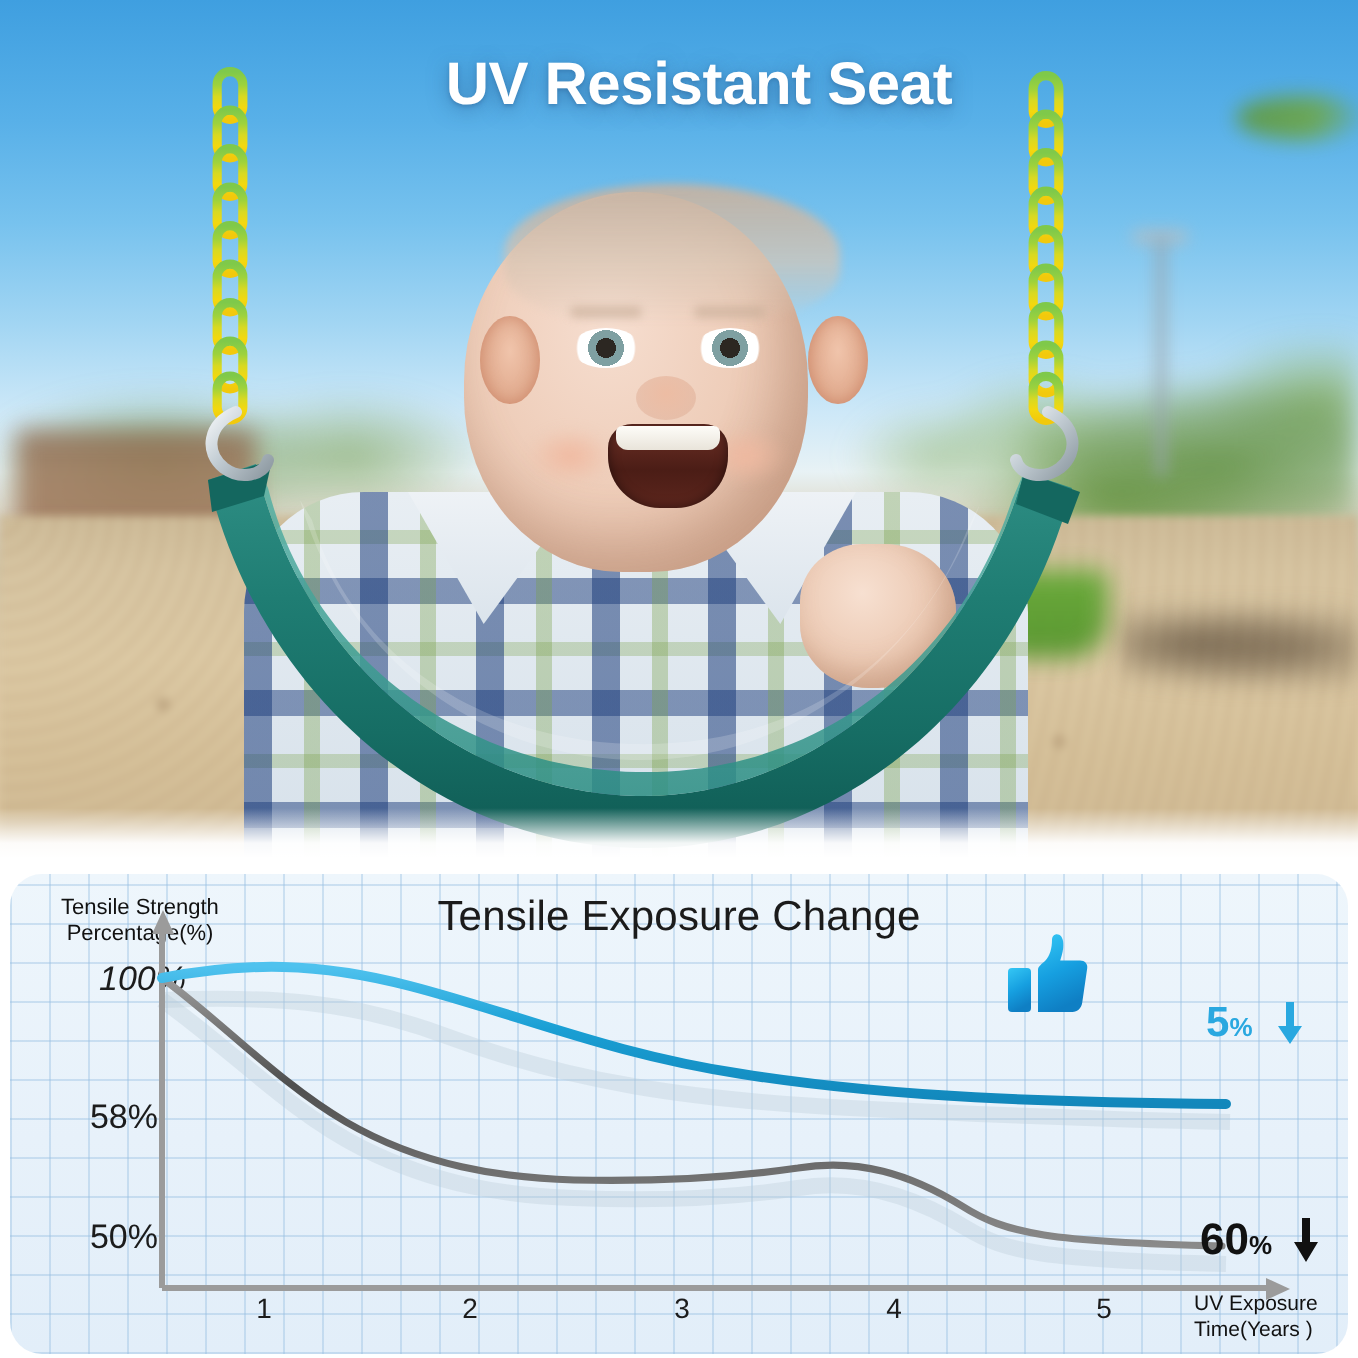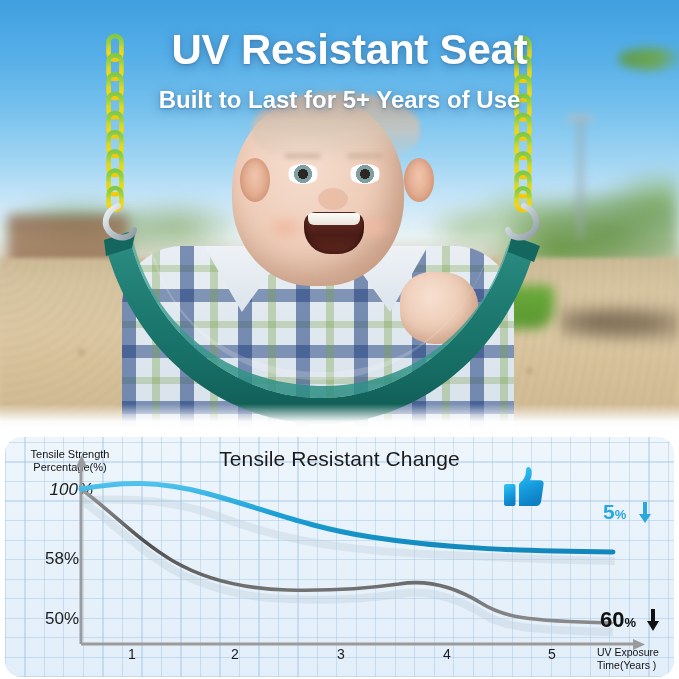--- a/index.html
+++ b/index.html
@@ -149,21 +149,21 @@
   .hand {
     position:absolute; left:186px; top:176px; width:78px; height:72px;
     border-radius:40% 46% 50% 44%;
     background:radial-gradient(ellipse at 40% 34%, #f7e0d1 0%, #eccab4 52%, #d7ab92 100%);
     box-shadow:inset -6px -8px 14px rgba(170,120,92,.35);
   }
 
   
   .titlewrap { position:absolute; left:0; top:26px; width:679px; text-align:center; z-index:6; }
   .title-main {
-    font-size:42px; font-weight:bold; color:#ffffff; letter-spacing:-.2px;
+    font-size:30px; font-weight:bold; color:#ffffff; letter-spacing:-.2px;
     text-shadow:0 2px 10px rgba(40,90,140,.55), 0 1px 2px rgba(40,90,140,.4);
     margin-left:20px;
   }
   .title-sub {
     margin-top:12px; font-size:24px; font-weight:bold; color:#ffffff;
     text-shadow:0 2px 10px rgba(40,90,140,.55), 0 1px 2px rgba(40,90,140,.4);
   }
 
   
   .photo-fade {
@@ -322,27 +322,26 @@
       <g fill="none" stroke="url(#hookg)" stroke-width="6" stroke-linecap="round">
         <path d="M118,206 C104,212 102,226 112,234 C120,240 132,238 134,230"></path>
         <path d="M524,206 C538,212 540,226 530,234 C522,240 510,238 508,230"></path>
       </g>
     </svg>
 
     <div class="photo-fade"></div>
 
     <div class="titlewrap">
       <div class="title-main">UV Resistant Seat</div>
-      <div class="title-sub">Built to Last for 5+ Years of Use</div>
     </div>
   </div>
 
   <div class="chart-panel">
 
-    <div class="chart-title">Tensile Resistant Change</div>
+    <div class="chart-title">Tensile Exposure Change</div>
 
     <div class="y-axis-label">
       <div>Tensile Strength</div>
       <div>Percentage(%)</div>
     </div>
 
     <div class="x-axis-label">
       <div>UV Exposure</div>
       <div>Time(Years )</div>
     </div>

